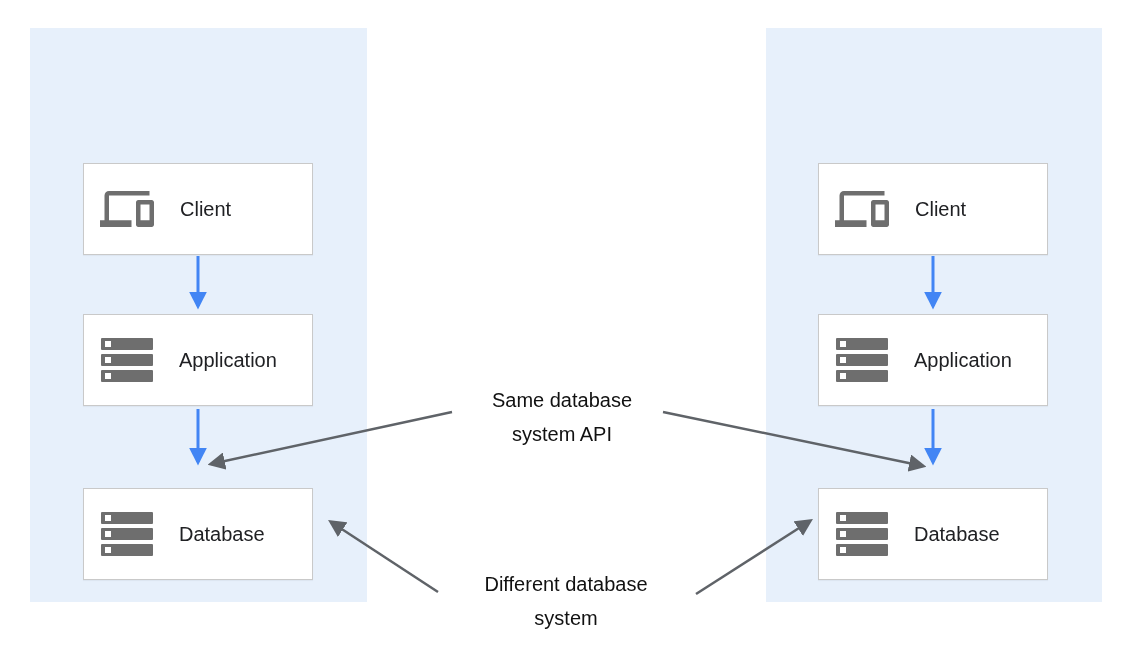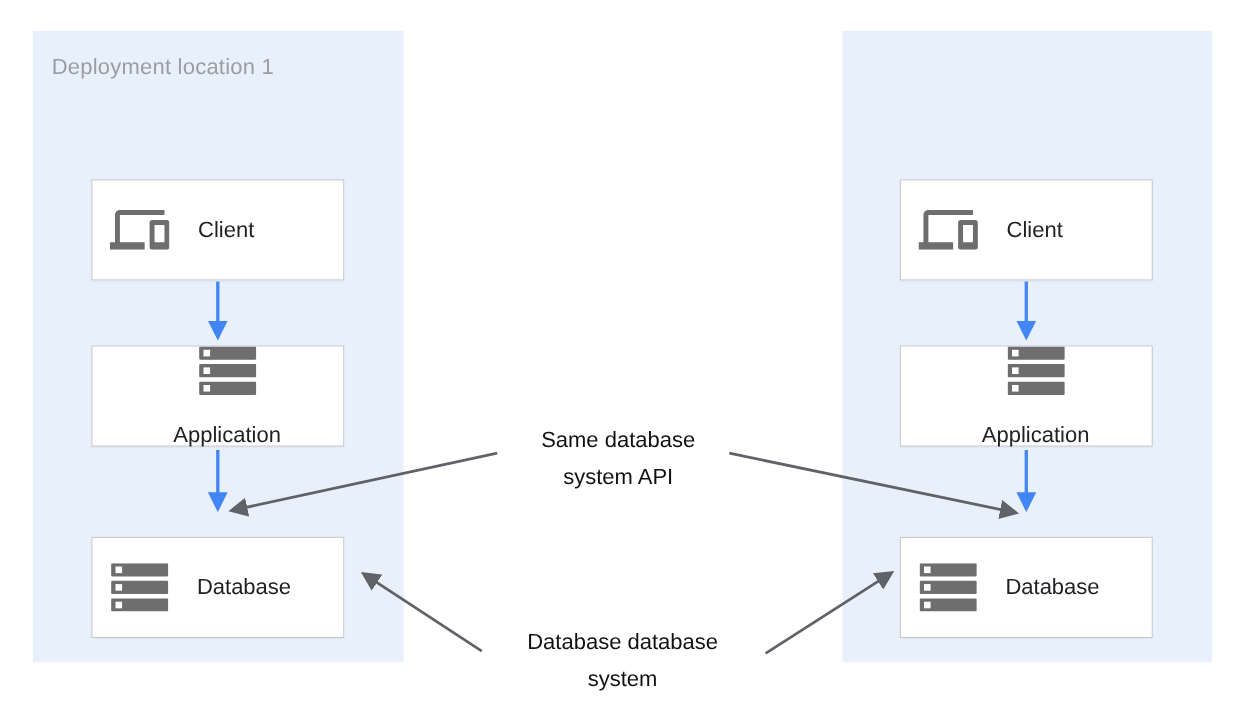--- a/index.html
+++ b/index.html
@@ -41,21 +41,21 @@
     box-sizing: border-box;
     display: flex;
     align-items: center;
     padding-left: 17px;
     gap: 26px;
     box-shadow: 0 1px 1px rgba(0,0,0,0.04);
   }
   .panel-1 .node { left: 53px; }
   .panel-2 .node { left: 52px; }
   .node-client      { top: 135px; padding-left: 16px; }
-  .node-application { top: 286px; flex-direction: column; }
+  .node-application { top: 286px; }
   .node-database    { top: 442px; margin-top: 18px; }
   .node-icon { flex: 0 0 auto; display: flex; align-items: center; }
   .node-icon svg { display: block; }
   .icon-fill { fill: var(--icon-gray, #6E6E6E); }
   .node-label {
     font-size: 20px;
     color: var(--node-label, #202124);
     white-space: nowrap;
   }
   .annotation {
@@ -80,21 +80,20 @@
   .arrow-gray-line { stroke: var(--arrow-gray, #5F6368); stroke-width: 2.5; }
   .arrow-blue-head { fill: var(--arrow-blue, #4285F4); }
   .arrow-gray-head { fill: var(--arrow-gray, #5F6368); }
 </style>
 </head>
 <body>
 
 <div class="canvas">
 
   <div class="panel panel-1">
-    <div class="panel-title">Deployment location 1</div>
 
     <div class="node node-client">
       <span class="node-icon">
         <svg width="54" height="36" viewBox="0 4 24 16">
           <path class="icon-fill" d="M4 6h18V4H4c-1.1 0-2 .9-2 2v11H0v3h14v-3H4V6zm19 2h-6c-.55 0-1 .45-1 1v10c0 .55.45 1 1 1h6c.55 0 1-.45 1-1V9c0-.55-.45-1-1-1zm-1 9h-4v-7h4v7z"></path>
         </svg>
       </span>
       <span class="node-label">Client</span>
     </div>
 
@@ -178,21 +177,21 @@
             <rect x="4" y="35" width="6" height="6"></rect>
           </g>
         </svg>
       </span>
       <span class="node-label">Database</span>
     </div>
   </div>
 
   <div class="annotation annotation-same">Same database
 system API</div>
-  <div class="annotation annotation-different">Database database
+  <div class="annotation annotation-different">Different database
 system</div>
 
   <svg class="arrows">
     <defs>
       <marker id="headBlue" viewBox="0 0 10 10" refX="8" refY="5" markerWidth="6" markerHeight="6" orient="auto">
         <path class="arrow-blue-head" fill="#4285F4" d="M0 0 L10 5 L0 10 z"></path>
       </marker>
       <marker id="headGray" viewBox="0 0 10 10" refX="8" refY="5" markerWidth="7" markerHeight="7" orient="auto">
         <path class="arrow-gray-head" fill="#5F6368" d="M0 0 L10 5 L0 10 z"></path>
       </marker>

